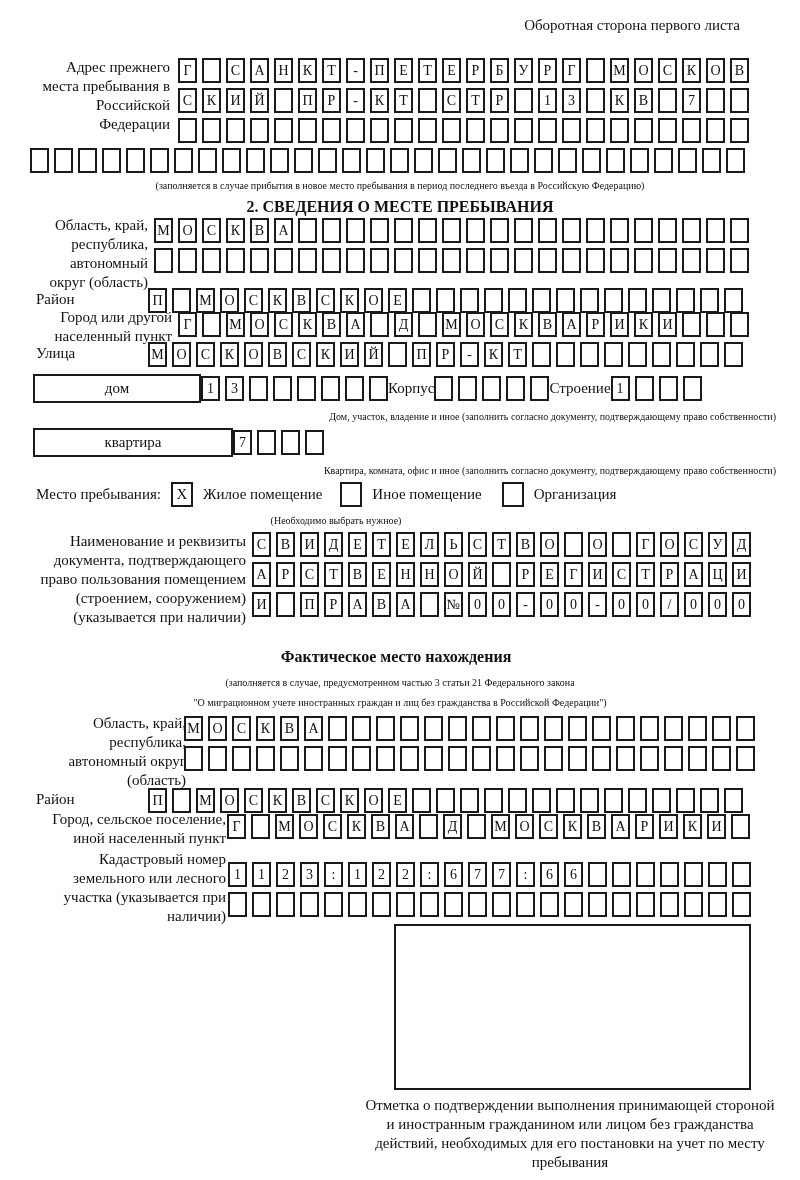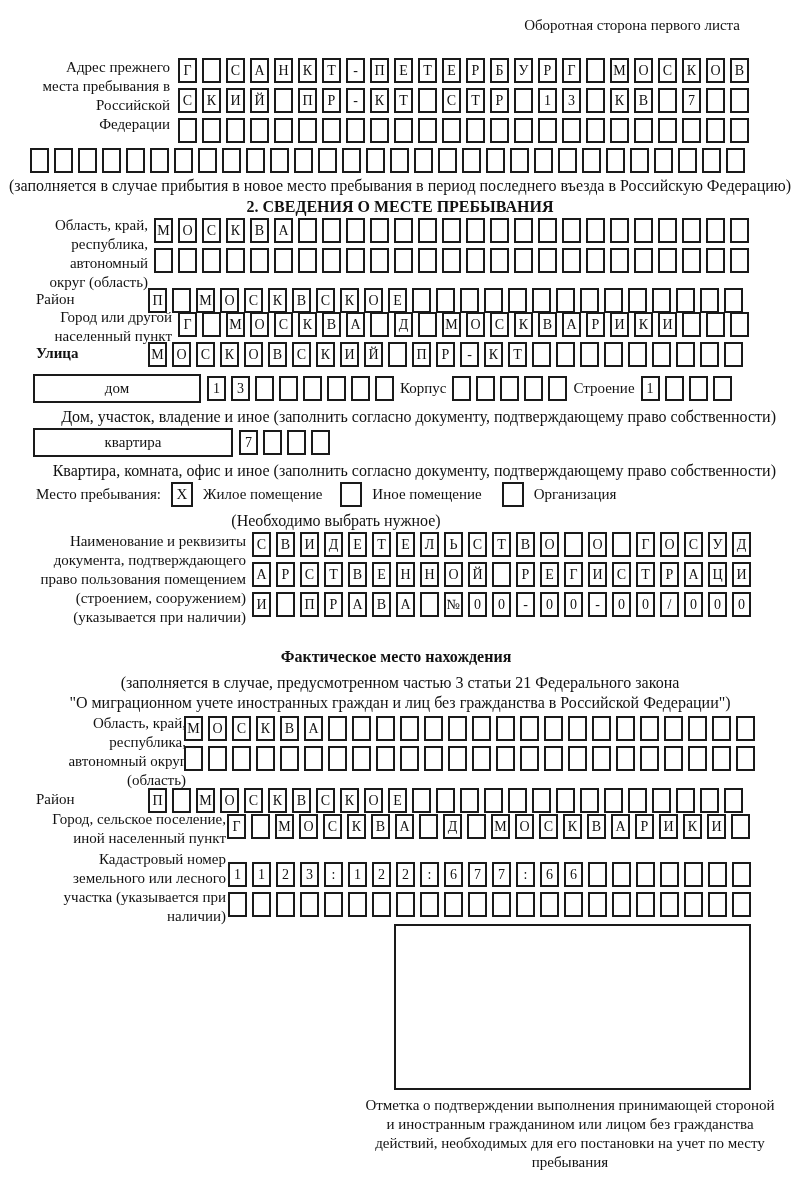--- a/index.html
+++ b/index.html
@@ -2,37 +2,37 @@
 <html><head>
 <meta charset="utf-8">
 <style>
   html,body{margin:0;padding:0;background:#fff;}
   .page{
     position:relative;width:800px;height:1180px;background:#fff;overflow:hidden;
     font-family:"Liberation Serif","DejaVu Serif",serif;color:#111;
   }
   .abs{position:absolute;text-align:right;}
   .lbl{font-size:15px;line-height:19px;}
-  .cap{font-size:16px;line-height:18px;}
+  .cap{font-size:10px;line-height:18px;}
   .title{font-size:16px;font-weight:bold;}
   .center{text-align:center;}
   .right{text-align:right;}
   .cellrow{display:flex;gap:5px;}
   .cellcol{display:flex;flex-direction:column;gap:5px;}
   .cell{
     display:inline-flex;align-items:center;justify-content:center;
     width:19px;height:25px;border:2px solid #1a1a1a;box-sizing:border-box;
     font-size:14px;background:#fff;flex:0 0 auto;
   }
   .widebox{
     display:inline-flex;align-items:center;justify-content:center;
     height:29px;border:2px solid #1a1a1a;box-sizing:border-box;
     font-size:15px;background:#fff;flex:0 0 auto;
   }
-  .inline-row{display:flex;align-items:center;gap:6px;}
+  .inline-row{display:flex;align-items:center;}
   .chk{
     display:inline-flex;align-items:center;justify-content:center;
     width:22px;height:25px;border:2px solid #1a1a1a;box-sizing:border-box;
     font-size:15px;background:#fff;flex:0 0 auto;
   }
   .stampbox{border:2px solid #1a1a1a;box-sizing:border-box;background:#fff;}
 </style>
 </head>
 <body>
 
@@ -265,21 +265,21 @@
       <span class="cell">А</span>
       <span class="cell">Р</span>
       <span class="cell">И</span>
       <span class="cell">К</span>
       <span class="cell">И</span>
       <span class="cell"></span>
       <span class="cell"></span>
       <span class="cell"></span>
     </div>
 
-  <div class="abs lbl" style="top:344px;left:36px;font-weight:bold;">Улица</div>
+  <div class="abs lbl" style="top:344px;left:36px;">Улица</div>
   <div class="abs cellrow" style="top:342px;left:148px;">
       <span class="cell">М</span>
       <span class="cell">О</span>
       <span class="cell">С</span>
       <span class="cell">К</span>
       <span class="cell">О</span>
       <span class="cell">В</span>
       <span class="cell">С</span>
       <span class="cell">К</span>
       <span class="cell">И</span>

